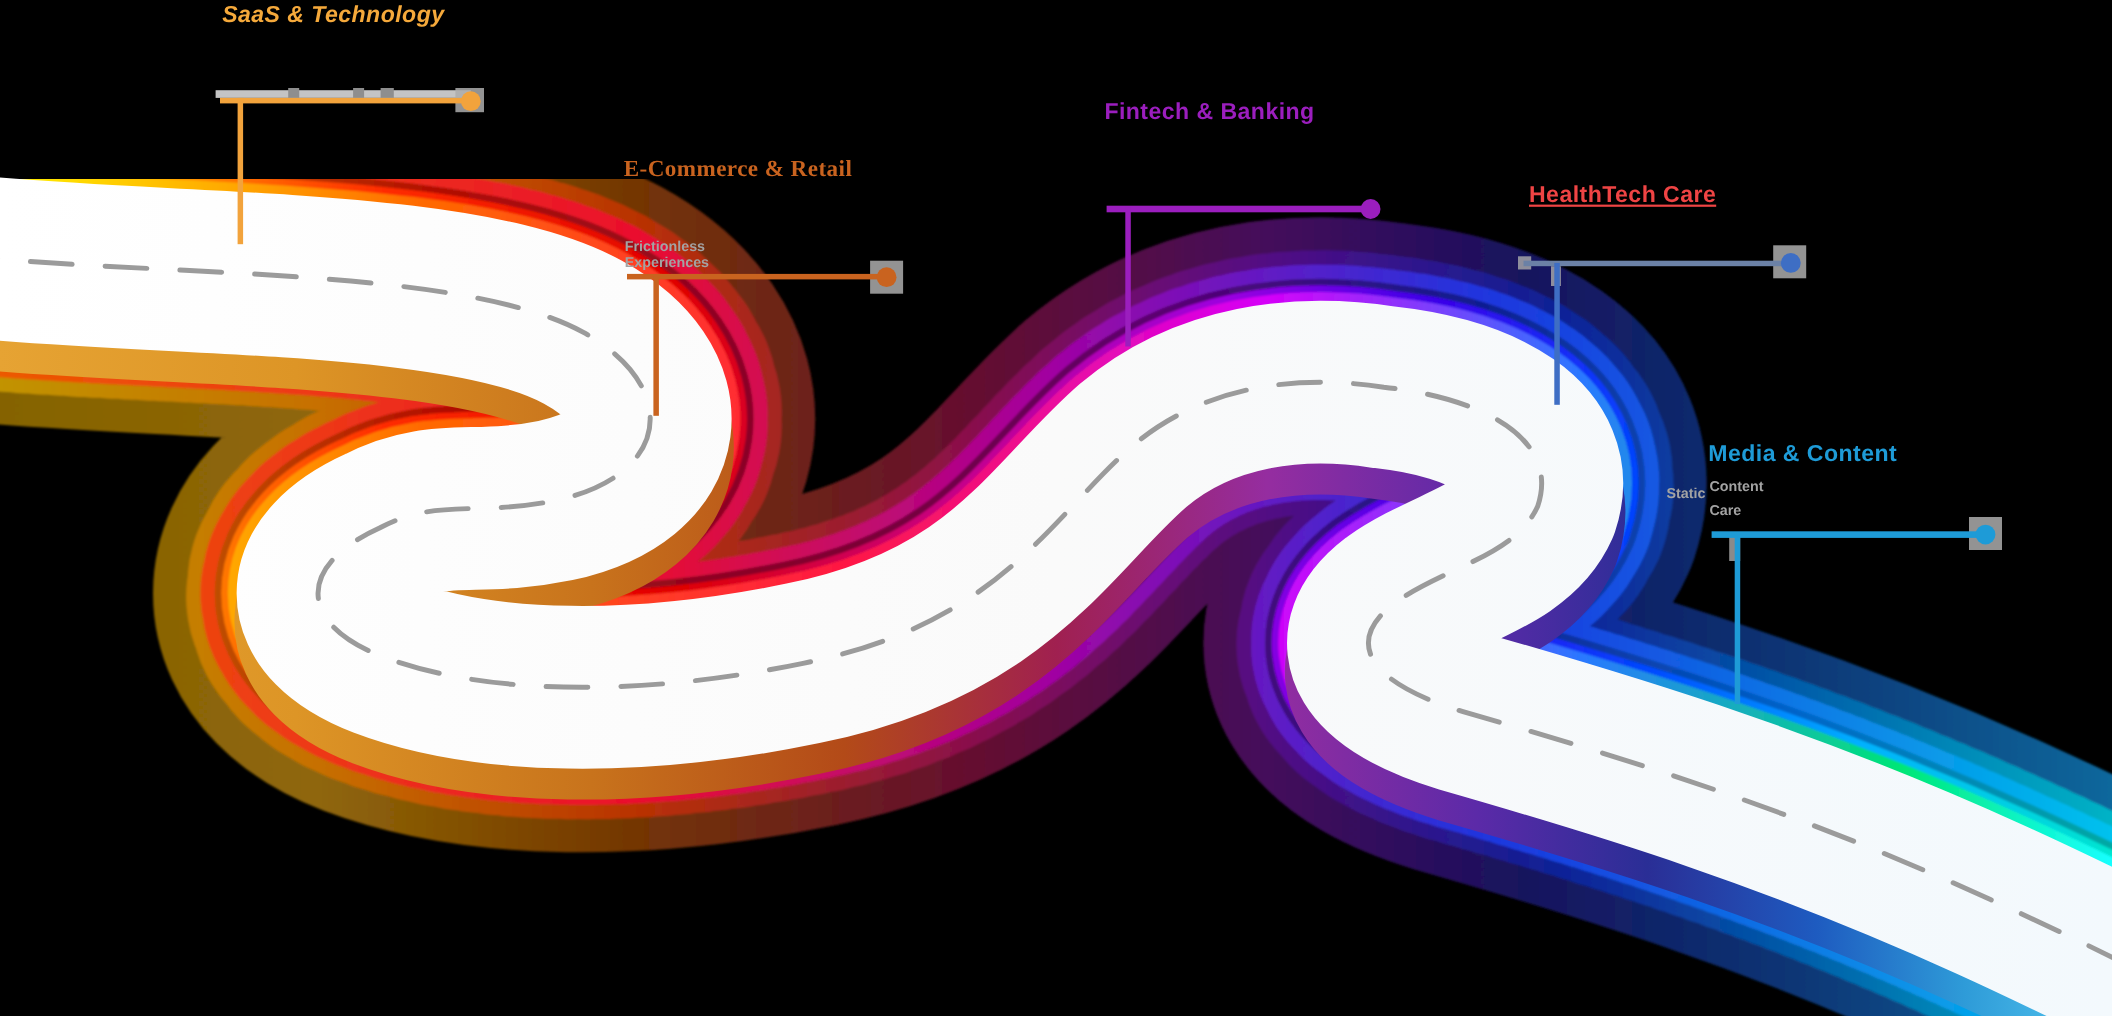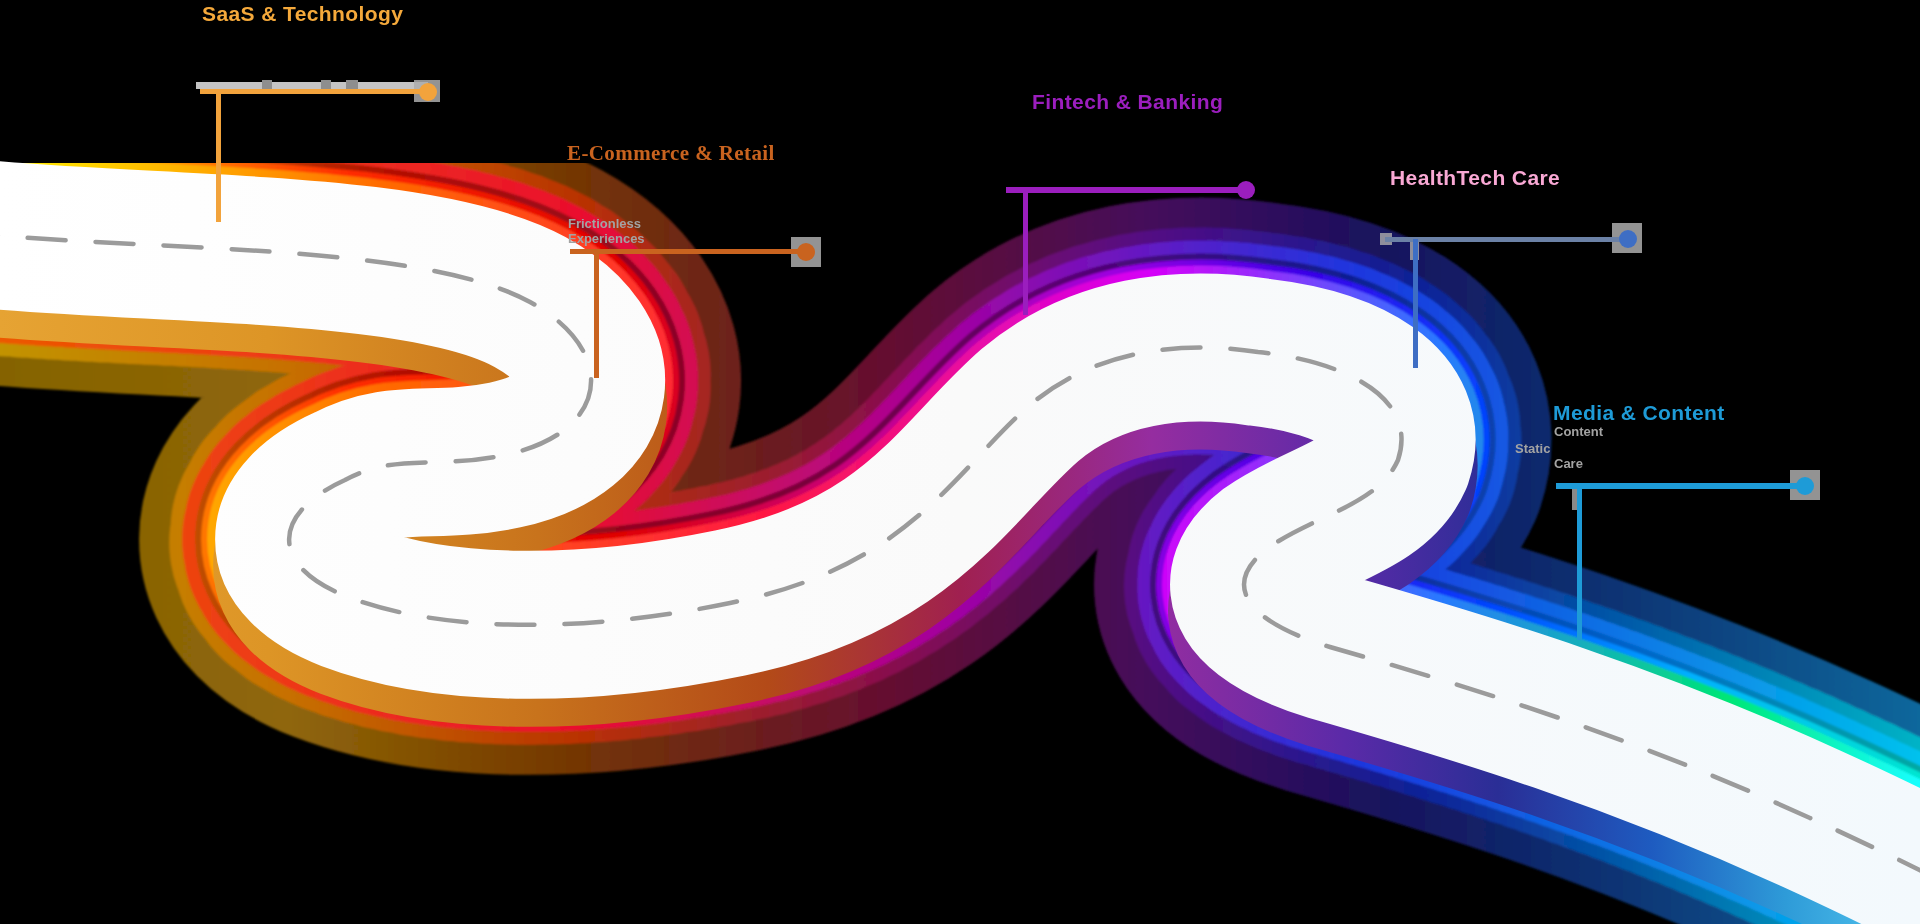--- a/index.html
+++ b/index.html
@@ -30,37 +30,37 @@
   
   .co-ecom .co-title{left:567px;top:141px;font-family:Liberation Serif, serif;}
   .co-ecom .s1{left:568px;top:216px;}
   .co-ecom .s2{left:568px;top:231px;}
   .co-ecom .co-sq{left:791px;top:237px;width:30px;height:30px;}
   .co-ecom .co-hline{left:570px;top:249px;width:236px;height:5px;}
   .co-ecom .co-dot{left:797px;top:243px;}
   .co-ecom .co-vline{left:594px;top:251px;width:5px;height:127px;}
 
   
-  .co-fin .co-title{left:1032px;top:90px;}
+  .co-fin .co-title{left:1004px;top:90px;}
   .co-fin .co-hline{left:1006px;top:187px;width:241px;height:6px;}
   .co-fin .co-dot{left:1237px;top:181px;}
   .co-fin .co-vline{left:1023px;top:189px;width:5px;height:126px;}
 
   
   .co-health .co-title{left:1390px;top:166px;}
   .co-health .cap{left:1380px;top:233px;width:12px;height:12px;}
   .co-health .jstub{left:1410px;top:242px;width:9px;height:18px;}
   .co-health .co-sq{left:1612px;top:223px;width:30px;height:30px;}
   .co-health .co-hline{left:1385px;top:237px;width:243px;height:5px;}
   .co-health .co-dot{left:1619px;top:230px;}
   .co-health .co-vline{left:1413px;top:239px;width:5px;height:129px;}
 
   
   .co-media .co-title{left:1553px;top:401px;}
-  .co-media .s1{left:1554px;top:424px;text-align:center;}
+  .co-media .s1{left:1554px;top:434px;text-align:center;}
   .co-media .s2{left:1515px;top:441px;}
   .co-media .s3{left:1554px;top:456px;}
   .co-media .vstub{left:1572px;top:488px;width:10px;height:22px;}
   .co-media .co-sq{left:1790px;top:470px;width:30px;height:30px;}
   .co-media .co-hline{left:1556px;top:483px;width:250px;height:6px;}
   .co-media .co-dot{left:1796px;top:477px;}
   .co-media .co-vline{left:1577px;top:486px;width:5px;height:154px;}
 </style>
 </head>
 <body>
@@ -156,21 +156,21 @@
     </g>
 
     <g fill="none" stroke-linecap="round" stroke-linejoin="round">
       <use href="#roadPath" stroke="url(#gSide)" stroke-width="152" transform="translate(0,26)"></use>
       <use href="#roadPath" stroke="url(#gSurf)" stroke-width="148"></use>
       <use href="#roadPath" stroke-width="4.5" stroke-dasharray="38 30" style="stroke: rgb(155, 155, 155);"></use>
     </g>
   </svg>
 
   <div class="callout co-saas">
-    <div class="co-title" style="color: rgb(245, 169, 59);">SaaS &amp; Technology</div>
+    <div class="co-title" style="color: rgb(245, 169, 59); font-style: italic;">SaaS &amp; Technology</div>
     <div class="co-bar" style="background-color: rgb(196, 196, 196);"></div>
     <div class="co-notch n1"></div>
     <div class="co-notch n2"></div>
     <div class="co-notch n3"></div>
     <div class="co-sq"></div>
     <div class="co-hline" style="background-color: rgb(242, 163, 60);"></div>
     <div class="co-dot" style="background-color: rgb(242, 163, 60);"></div>
     <div class="co-vline" style="background-color: rgb(242, 163, 60);"></div>
   </div>
 
@@ -185,21 +185,21 @@
   </div>
 
   <div class="callout co-fin">
     <div class="co-title" style="color: rgb(155, 30, 190);">Fintech &amp; Banking</div>
     <div class="co-hline" style="background-color: rgb(155, 30, 190);"></div>
     <div class="co-dot" style="background-color: rgb(155, 30, 190);"></div>
     <div class="co-vline" style="background-color: rgb(155, 30, 190);"></div>
   </div>
 
   <div class="callout co-health">
-    <div class="co-title" style="color: #f9a8d4;">HealthTech Care</div>
+    <div class="co-title" style="color: #ef4444; text-decoration: underline;">HealthTech Care</div>
     <div class="co-stub cap"></div>
     <div class="co-stub jstub"></div>
     <div class="co-sq"></div>
     <div class="co-hline" style="background-color: rgb(107, 129, 166);"></div>
     <div class="co-dot" style="background-color: rgb(62, 110, 196);"></div>
     <div class="co-vline" style="background-color: rgb(62, 110, 196);"></div>
   </div>
 
   <div class="callout co-media">
     <div class="co-title" style="color: rgb(30, 155, 215);">Media &amp; Content</div>

